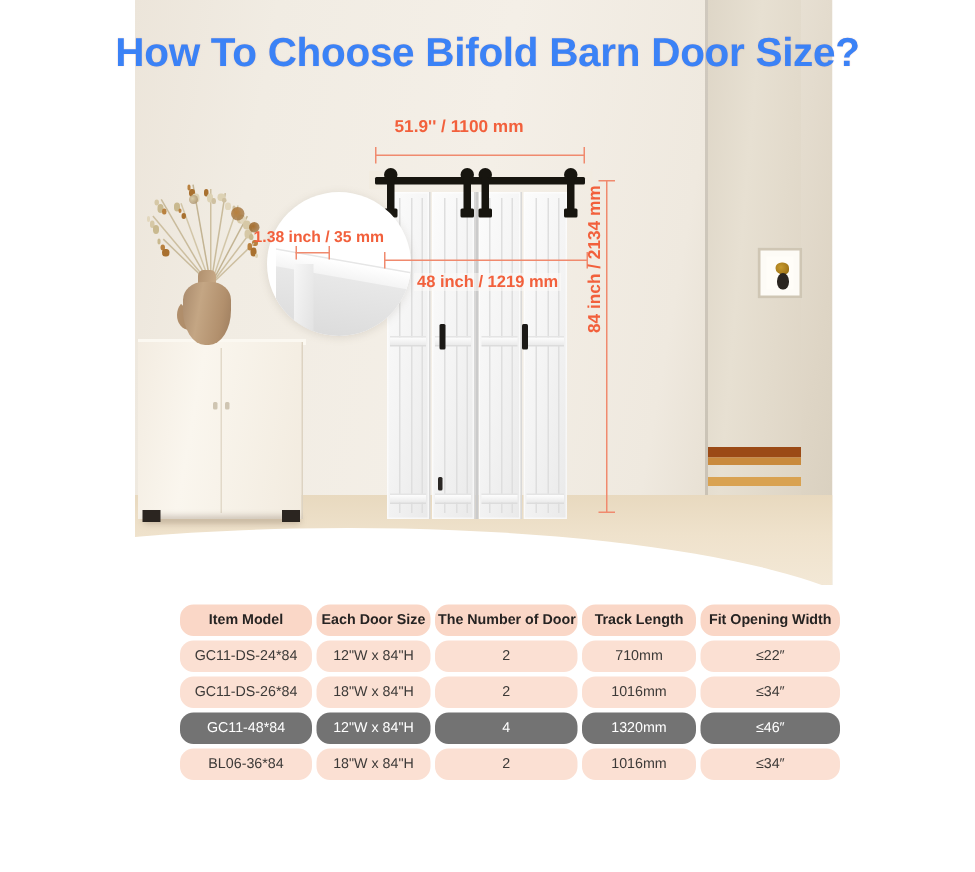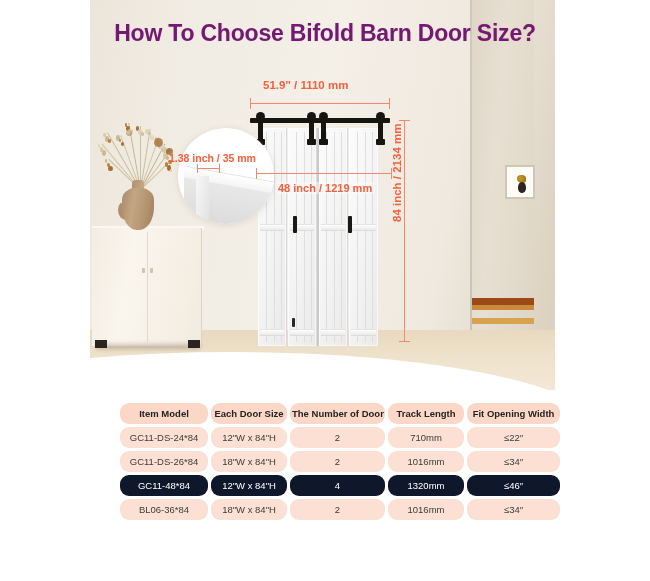--- a/index.html
+++ b/index.html
@@ -204,43 +204,43 @@
     background: linear-gradient(100deg,#f7f7f7,#e2e2e2);
   }
   .mag-dim-line { position: absolute; left: 19px; top: 40px; width: 23px; height: 1px; background: #f08a6e; }
   .mag-tick-l { position: absolute; left: 19px; top: 36px; width: 1px; height: 9px; background: #f08a6e; }
   .mag-tick-r { position: absolute; left: 41px; top: 36px; width: 1px; height: 9px; background: #f08a6e; }
   .mag-text { position: absolute; left: 169px; top: 152px; font-size: 10.5px; }
 
   
   .title {
     position: absolute; left: 0; top: 20px; width: 650px;
-    text-align: center; color: #701a75;
-    font-size: 23px; font-weight: 700; letter-spacing: -0.2px;
+    text-align: center; color: #3b82f6;
+    font-size: 27px; font-weight: 700; letter-spacing: -0.2px;
     font-family: "Liberation Sans", sans-serif;
     text-shadow: 0 0 1px rgba(244,84,43,.25);
   }
 
   
   .spec-table {
     position: absolute; left: 117px; top: 400px; width: 417px;
     border-collapse: separate; border-spacing: 3px 3px;
     table-layout: fixed;
   }
   .spec-table th, .spec-table td {
     background: #fad7c7; color: #3d3a38;
     font-size: 9.5px; text-align: center; height: 21px;
     border-radius: 9px; padding: 0 2px; font-weight: 400;
     white-space: nowrap;
     margin-top: 44px;
   }
   .spec-table th { font-weight: 700; color: #262322; font-size: 9.5px; }
   .spec-table td { background: #fbe0d3; }
   .spec-table tr.highlight td {
-    background: #0f172a; color: #ffffff; font-weight: 400;
+    background: #737373; color: #ffffff; font-weight: 400;
   }
   .col-model  { width: 88px; }
   .col-size   { width: 76px; }
   .col-count  { width: 95px; }
   .col-track  { width: 76px; }
   .col-fit    { width: 93px; }
 </style>
 </head>
 <body>
 
@@ -385,21 +385,21 @@
       <div class="mag-slab-edge"></div>
       <div class="mag-dim-line"></div>
       <div class="mag-tick-l"></div>
       <div class="mag-tick-r"></div>
     </div>
     <div class="meas-label mag-text">1.38 inch / 35 mm</div>
 
     <div class="dim-line top-dim-line"></div>
     <div class="tick top-tick-l"></div>
     <div class="tick top-tick-r"></div>
-    <div class="meas-label top-dim-text">51.9'' / 1110 mm</div>
+    <div class="meas-label top-dim-text">51.9'' / 1100 mm</div>
 
     <div class="dim-line w48-line"></div>
     <div class="tick w48-tick-l"></div>
     <div class="tick w48-tick-r"></div>
     <div class="meas-label w48-text">48 inch / 1219 mm</div>
 
     <div class="dim-line h84-line"></div>
     <div class="tick h84-tick-t"></div>
     <div class="tick h84-tick-b"></div>
     <div class="meas-label h84-text">84 inch / 2134 mm</div>

